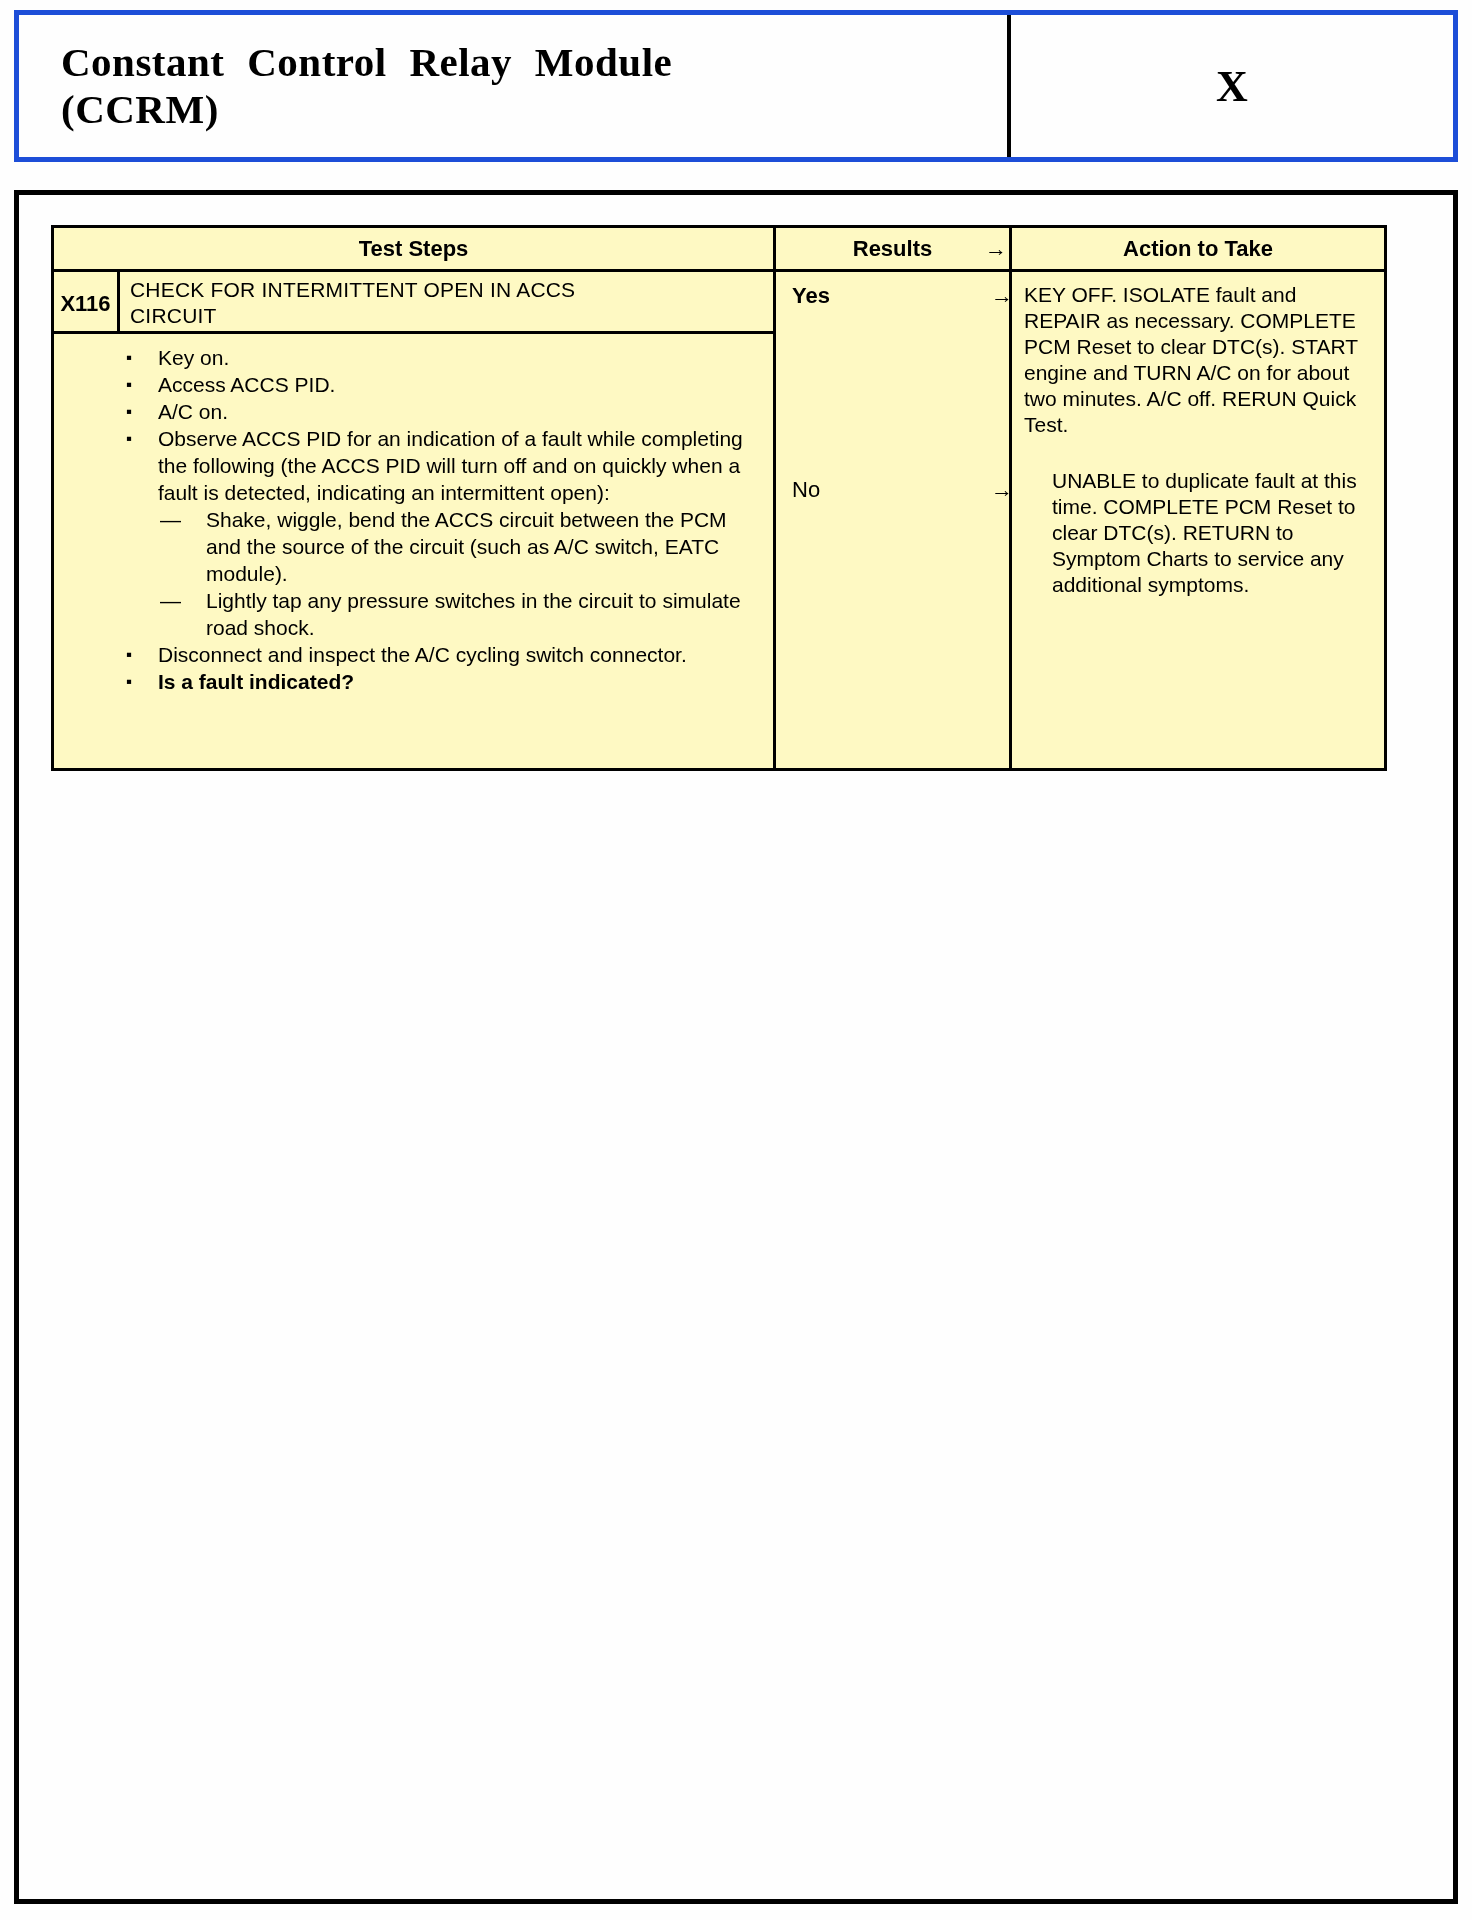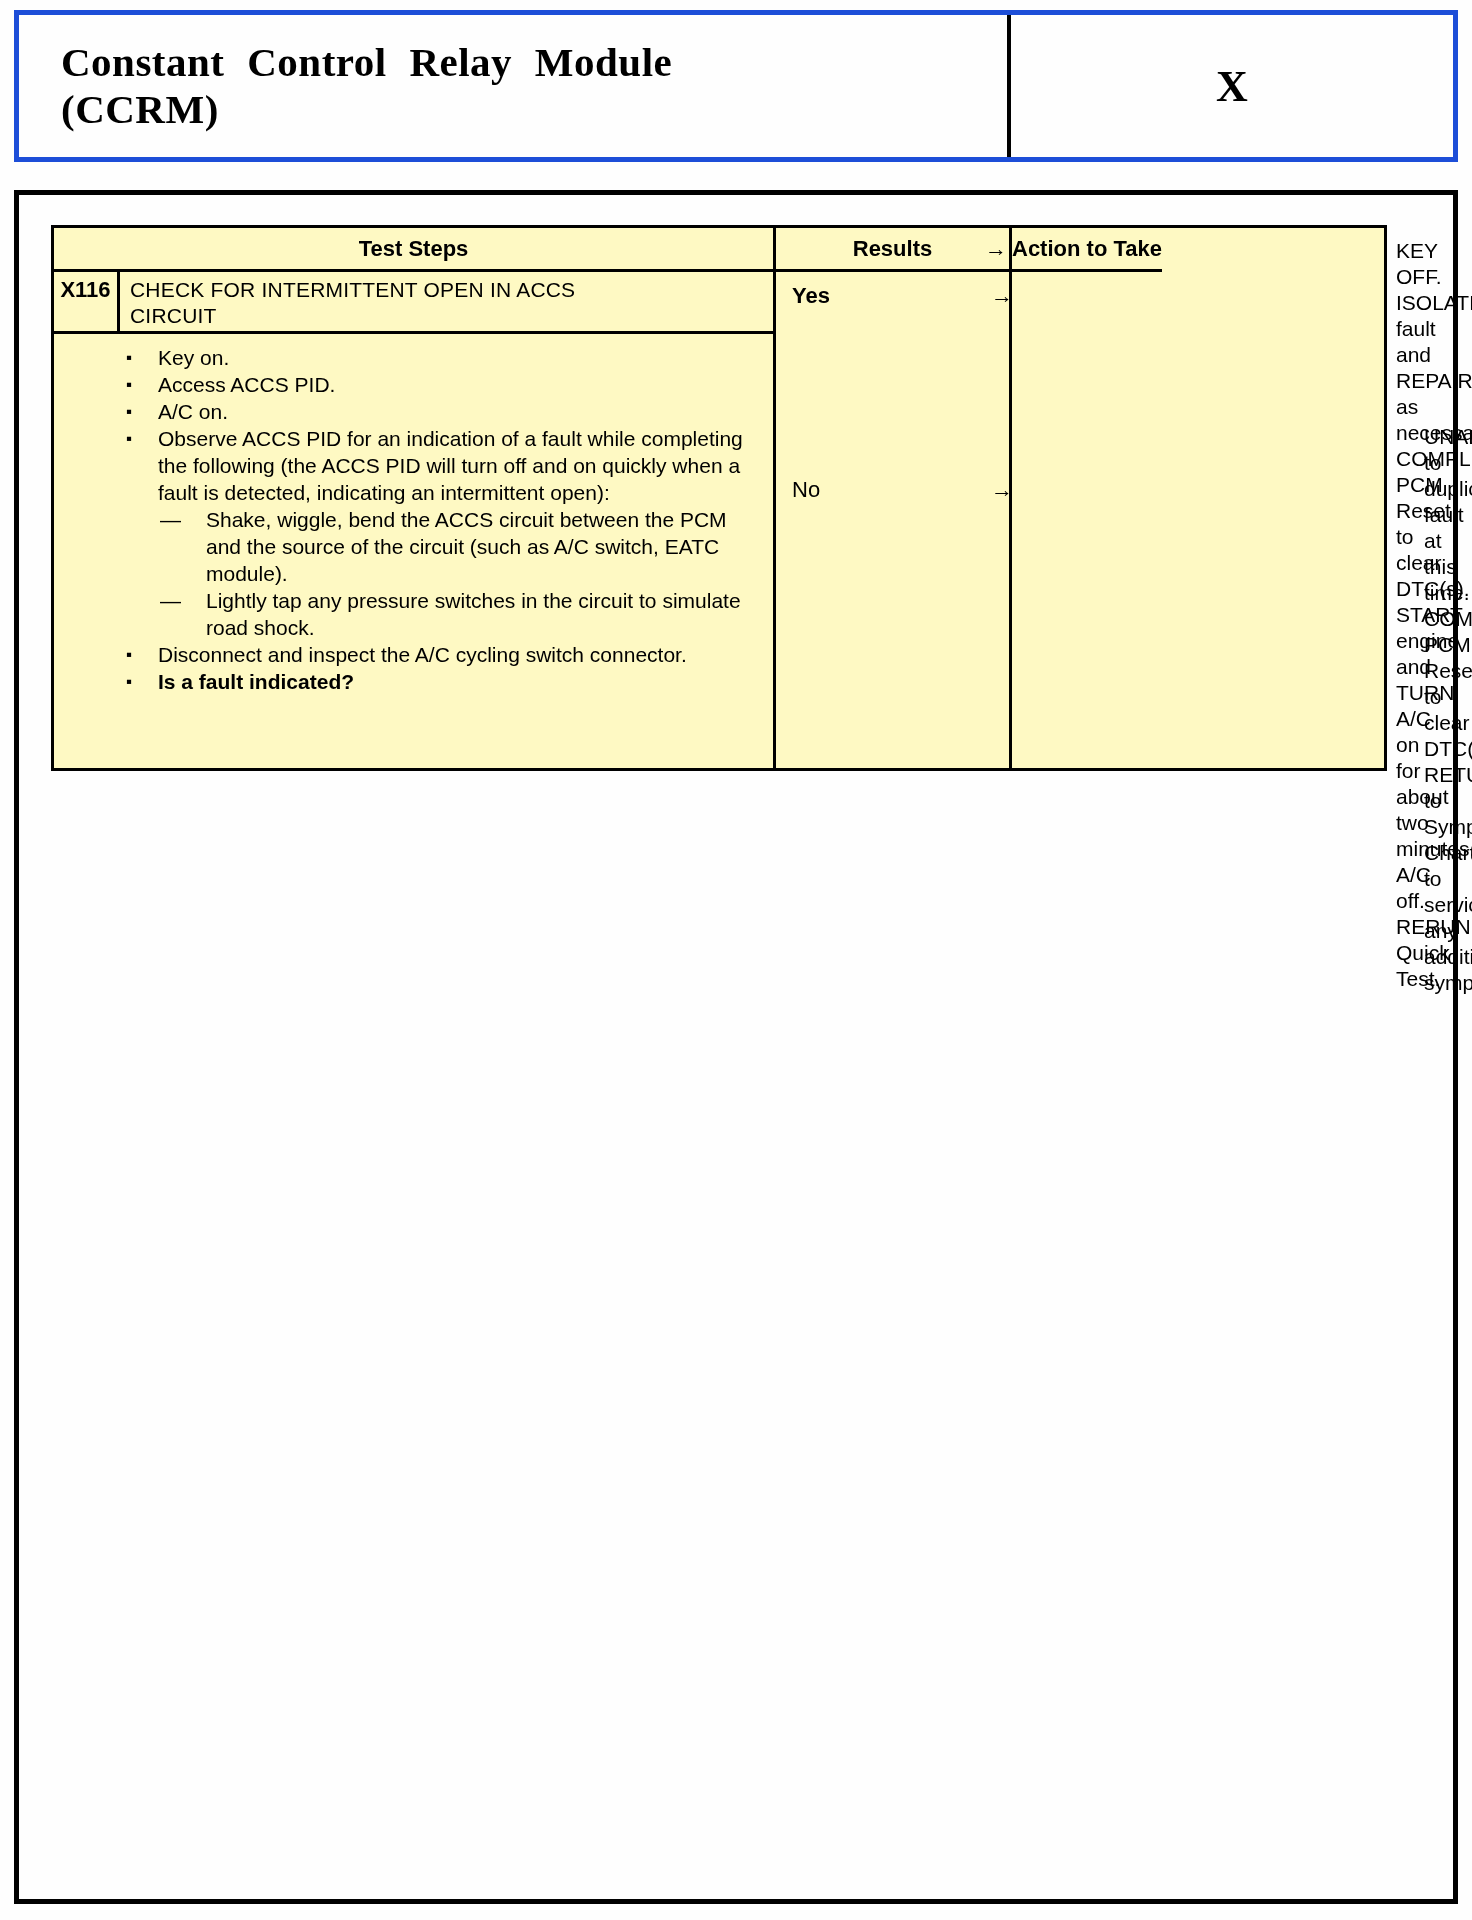--- a/index.html
+++ b/index.html
@@ -45,39 +45,39 @@
   
   .ptable {
     position:absolute; left:32px; top:30px;
     width:1336px;
     border:3px solid #000;
     display:flex; align-items:stretch;
     background:#fef9c3;
   }
   .colA { width:722px; border-right:3px solid #000; display:flex; flex-direction:column; }
   .colB { width:236px; border-right:3px solid #000; display:flex; flex-direction:column; }
-  .colC { flex:1; display:flex; flex-direction:row;justify-content:space-between; }
+  .colC { flex:1; display:flex; flex-direction:column; }
 
   .thead {
     height:44px; border-bottom:3px solid #000;
     display:flex; align-items:center; justify-content:center;
     font-weight:700; font-size:22px;
     position:relative;
   }
   .thead .hdr-arrow {
     position:absolute; right:2px; top:8px;
     font-weight:400; font-size:22px;
   }
 
   .title-row { height:62px; border-bottom:3px solid #000; display:flex; }
   .stepid-cell {
     width:66px; border-right:3px solid #000;
     font-weight:700; font-size:22px;
     display:flex; justify-content:center;
-    padding-top:5px;
+    padding-top:19px;
   }
   .steptitle {
     flex:1; padding:5px 10px 0 10px;
     font-size:21px; line-height:26px;
     letter-spacing:0.2px;
   }
 
   .tbody { height:434px; position:relative; }
 
   

